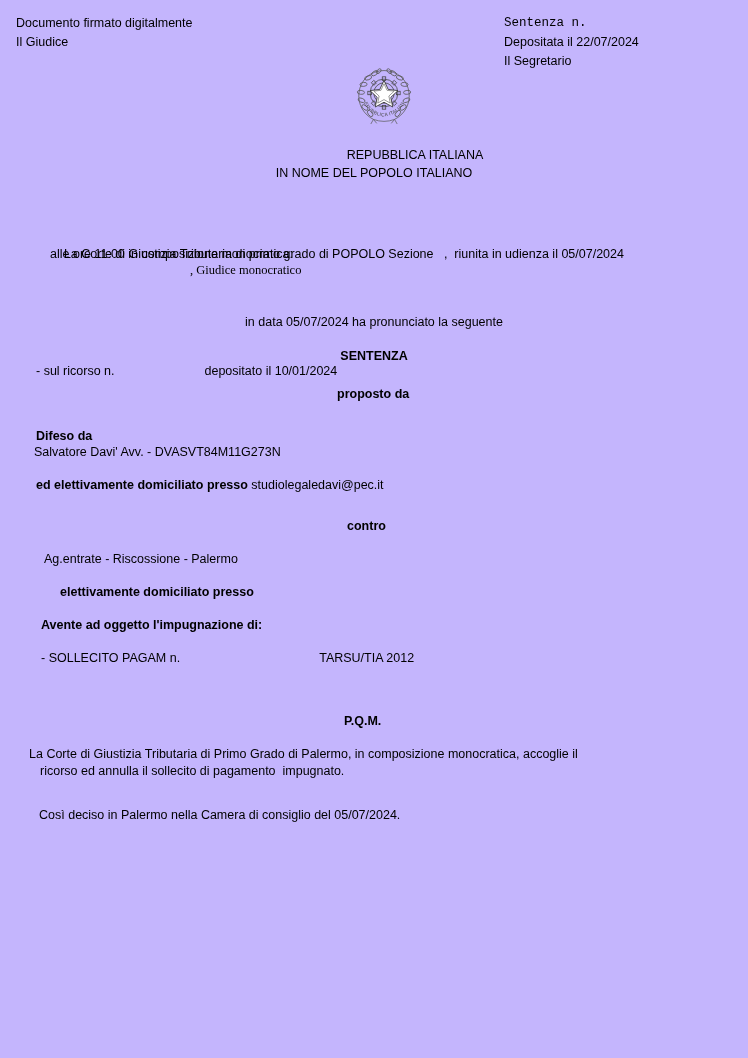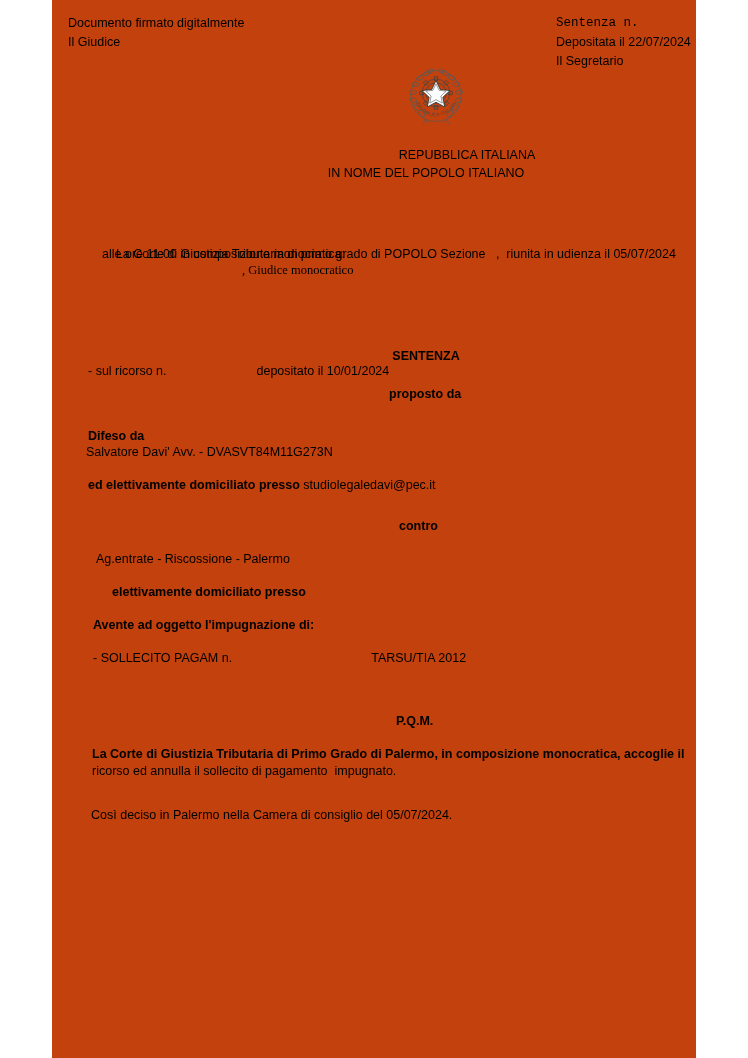--- a/index.html
+++ b/index.html
@@ -8,24 +8,24 @@
     padding: 0;
     background: #ffffff;
   }
   body {
     font-family: "Liberation Sans", sans-serif;
     color: #000000;
     -webkit-font-smoothing: antialiased;
   }
   .page {
     position: relative;
-    width: 644px;
+    width: 748px;
     height: 1058px;
     margin: 0 auto;
-    background: #c2410c;
+    background: #c4b5fd;
     overflow: hidden;
   }
 
   
   .t {
     position: absolute;
     font-size: 12.5px;
     line-height: 17px;
     white-space: pre;
     color: #000;
@@ -142,20 +142,21 @@
 
   <div class="ctr" style="top:145px;padding-left:41px;">REPUBBLICA ITALIANA</div>
   <div class="ctr" style="top:163px;">IN NOME DEL POPOLO ITALIANO</div>
 
   <div class="para" style="left:50px; top:229px; width:660px;">
     <span>La Corte di Giustizia Tributaria di primo grado di POPOLO Sezione</span><span class="gap">&nbsp;&nbsp;&nbsp;</span><span>,  riunita in udienza il 05/07/2024</span>
   </div>
   <div class="para" style="left:50px; top:246px;">alle ore 11:00 in composizione monocratica:</div>
   <div class="para" style="left:190px; top:262px;font-family:Liberation Serif, serif;"><span class="gap"></span><span>, Giudice monocratico</span></div>
 
+  <div class="ctr" style="top:312px;">in data 05/07/2024 ha pronunciato la seguente</div>
   <div class="ctr b" style="top:346px;">SENTENZA</div>
 
   <div class="para" style="left:36px; top:363px;"><span>- sul ricorso n.</span><span class="gap" style="width:90px;"></span><span>depositato il 10/01/2024</span></div>
 
   <div class="para b" style="left:337px; top:386px;">proposto da</div>
 
   <div class="para b" style="left:36px; top:428px;">Difeso da</div>
   <div class="para" style="left:34px; top:444px;">Salvatore Davi' Avv. - DVASVT84M11G273N</div>
 
   <div class="para" style="left:36px; top:477px;"><span class="b">ed elettivamente domiciliato presso</span><span> </span><span>studiolegaledavi@pec.it</span></div>
@@ -165,18 +166,18 @@
   <div class="para" style="left:44px; top:551px;">Ag.entrate - Riscossione - Palermo</div>
 
   <div class="para b" style="left:60px; top:584px;">elettivamente domiciliato presso</div>
 
   <div class="para b" style="left:41px; top:617px;">Avente ad oggetto l'impugnazione di:</div>
 
   <div class="para" style="left:41px; top:650px;"><span>- SOLLECITO PAGAM n.</span><span class="gap" style="width:139px;"></span><span>TARSU/TIA 2012</span></div>
 
   <div class="para b" style="left:344px; top:713px;">P.Q.M.</div>
 
-  <div class="para" style="left:40px; top:746px;font-weight:bold;">La Corte di Giustizia Tributaria di Primo Grado di Palermo, in composizione monocratica, accoglie il</div>
+  <div class="para" style="left:29px; top:746px;">La Corte di Giustizia Tributaria di Primo Grado di Palermo, in composizione monocratica, accoglie il</div>
   <div class="para" style="left:40px; top:763px;">ricorso ed annulla il sollecito di pagamento  impugnato.</div>
 
   <div class="para" style="left:39px; top:807px;">Così deciso in Palermo nella Camera di consiglio del 05/07/2024.</div>
 
 </div>
 
 </body></html>

